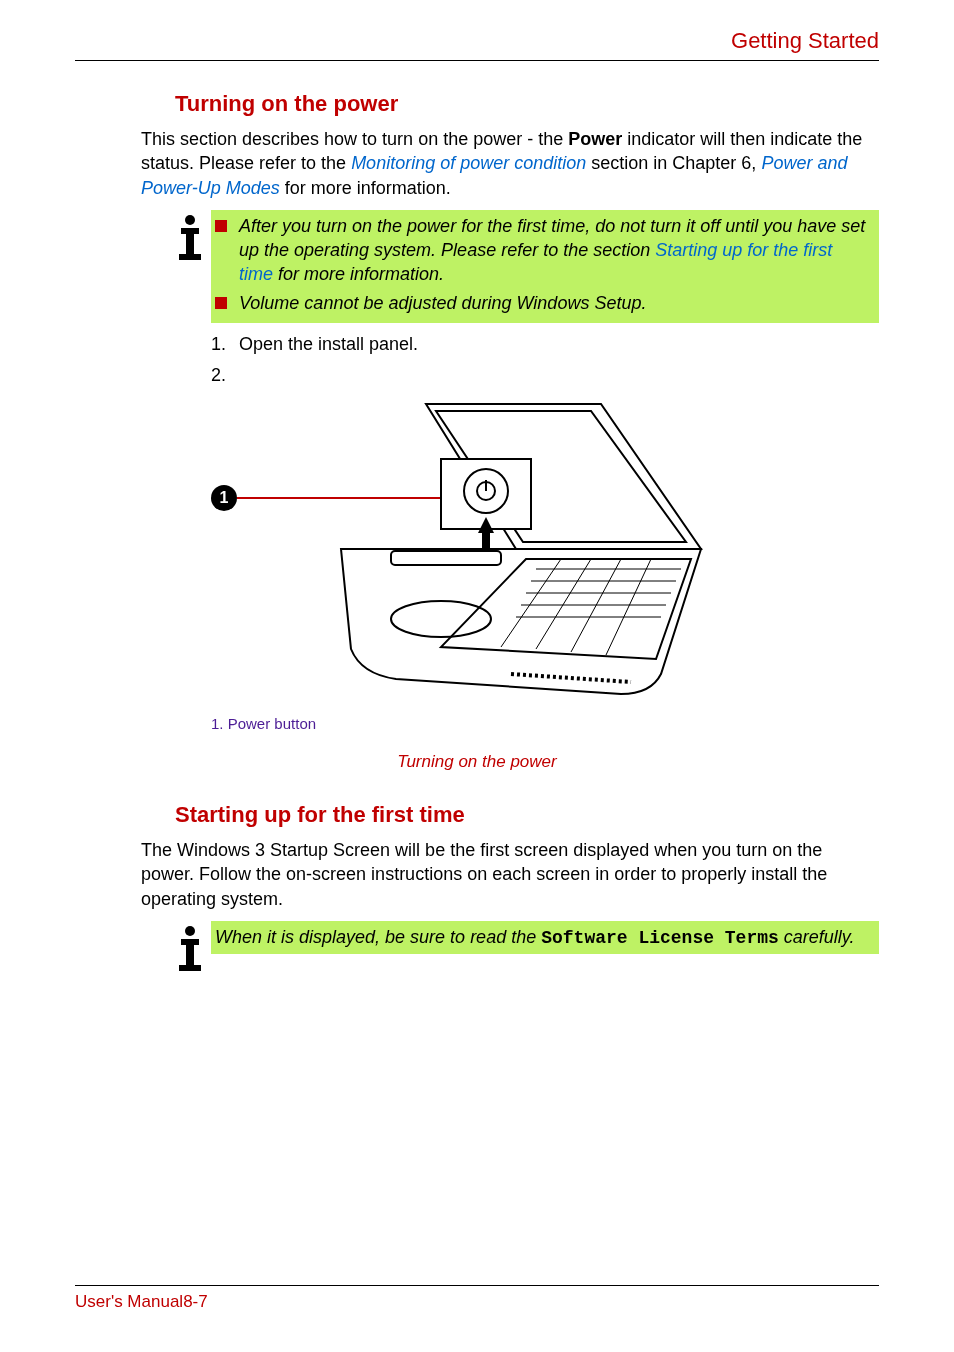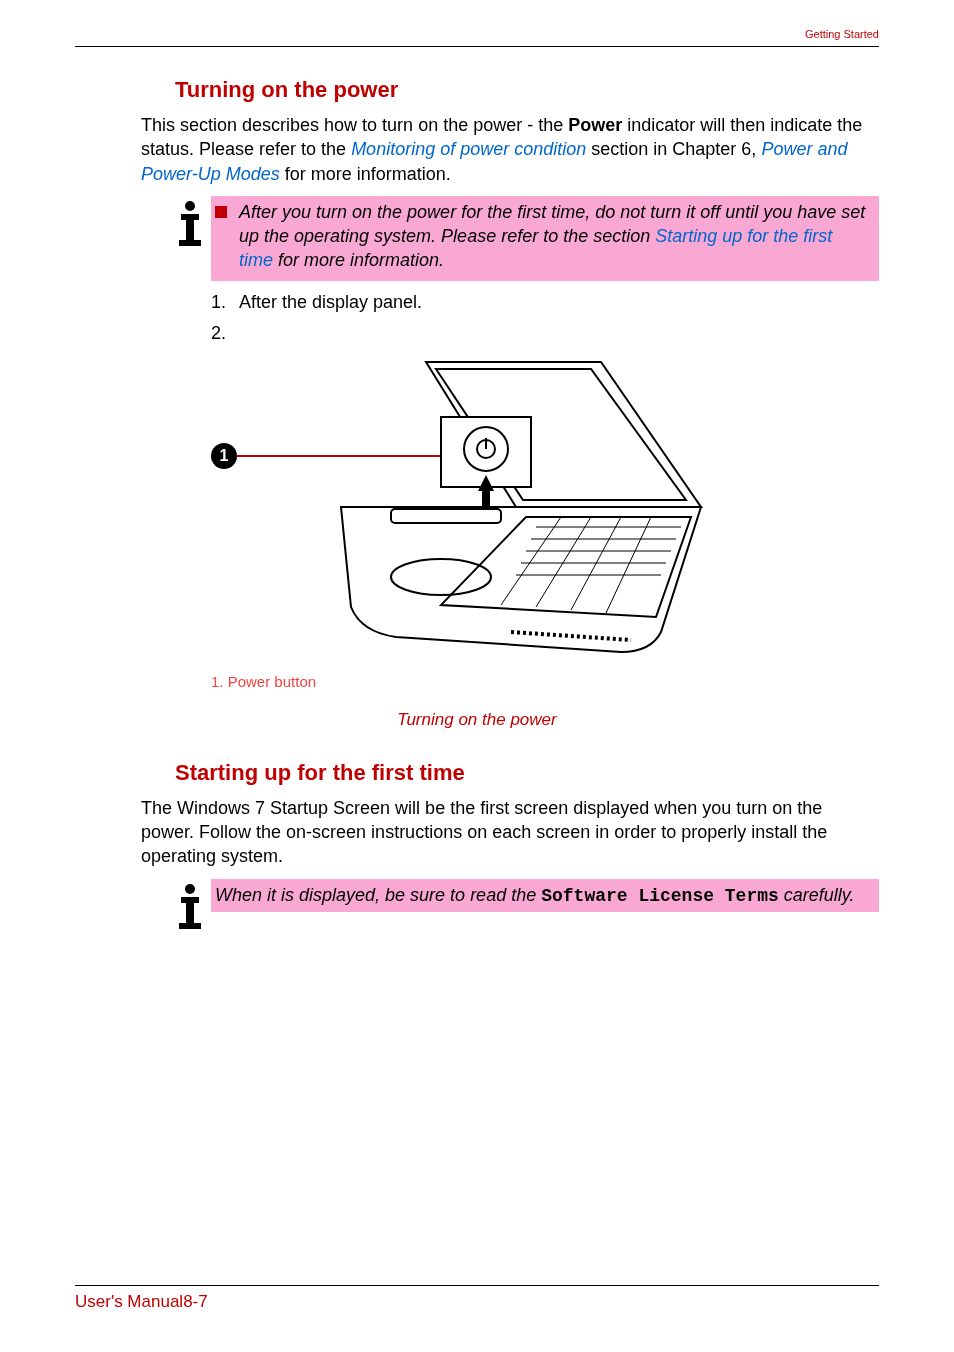--- a/index.html
+++ b/index.html
@@ -9,21 +9,21 @@
     color: #000;
     background: #fff;
     width: 954px;
     height: 1352px;
     position: relative;
     padding: 28px 75px 40px 75px;
   }
   .header-right {
     text-align: right;
     color: #c00000;
-    font-size: 11px;
+    font-size: 22px;
     margin-bottom: 6px;
   }
   .hr-top {
     border: none;
     border-top: 1.5px solid #000;
     margin-bottom: 30px;
   }
   .heading {
     color: #c00000;
     font-weight: bold;
@@ -49,21 +49,21 @@
     align-items: flex-start;
   }
   .note-icon {
     width: 34px;
     flex: 0 0 34px;
     margin-right: 4px;
     margin-top: 4px;
   }
   .note-content {
     flex: 1;
-    background: #f9a8d4;
+    background: #bef264;
     padding: 4px 8px 4px 4px;
     font-style: italic;
     line-height: 1.35;
   }
   .bullet-item {
     display: flex;
     align-items: flex-start;
     margin-bottom: 4px;
   }
   .red-square {
@@ -115,21 +115,21 @@
   }
   .callout-line {
     position: absolute;
     left: 26px;
     top: 98px;
     width: 230px;
     height: 2px;
     background: #c00000;
   }
   .figure-legend {
-    color: #ef4444;
+    color: #4c1d95;
     font-size: 15px;
     margin-left: 136px;
     margin-top: 6px;
   }
   .figure-caption {
     color: #c00000;
     text-align: center;
     font-style: italic;
     font-size: 17px;
     margin-top: 20px;
@@ -175,27 +175,31 @@
       <rect x="6" y="40" width="22" height="6" fill="#000"></rect>
     </svg>
   </div>
   <div class="note-content">
     <div class="bullet-item">
       <div class="red-square"></div>
       <div class="bullet-text">
         <span>After you turn on the power for the first time, do not turn it off until you have set up the operating system. Please refer to the section </span><span class="link" style="font-style:italic;">Starting up for the first time</span><span> for more information.</span>
       </div>
     </div>
+    <div class="bullet-item">
+      <div class="red-square"></div>
+      <div class="bullet-text">Volume cannot be adjusted during Windows Setup.</div>
+    </div>
   </div>
 </div>
 
 <div class="ol-list">
   <div class="ol-item">
     <span class="ol-num">1.</span>
-    <span>After the display panel.</span>
+    <span>Open the install panel.</span>
   </div>
   <div class="ol-item">
     <span class="ol-num">2.</span>
   </div>
 </div>
 
 <div class="figure-wrap">
   <div class="callout-num">1</div>
   <div class="callout-line"></div>
   <div class="figure-svg-container">
@@ -239,21 +243,21 @@
       </g>
     </svg>
   </div>
 </div>
 
 <div class="figure-legend">1. Power button</div>
 <div class="figure-caption">Turning on the power</div>
 
 <div class="heading">Starting up for the first time</div>
 
-<p class="body-text">The Windows 7 Startup Screen will be the first screen displayed when you turn on the power. Follow the on-screen instructions on each screen in order to properly install the operating system.</p>
+<p class="body-text">The Windows 3 Startup Screen will be the first screen displayed when you turn on the power. Follow the on-screen instructions on each screen in order to properly install the operating system.</p>
 
 <div class="note-block">
   <div class="note-icon">
     <svg viewBox="0 0 34 48" width="34" height="48">
       <circle cx="17" cy="6" r="5" fill="#000"></circle>
       <rect x="8" y="14" width="18" height="6" fill="#000"></rect>
       <rect x="13" y="14" width="8" height="28" fill="#000"></rect>
       <rect x="6" y="40" width="22" height="6" fill="#000"></rect>
     </svg>
   </div>

